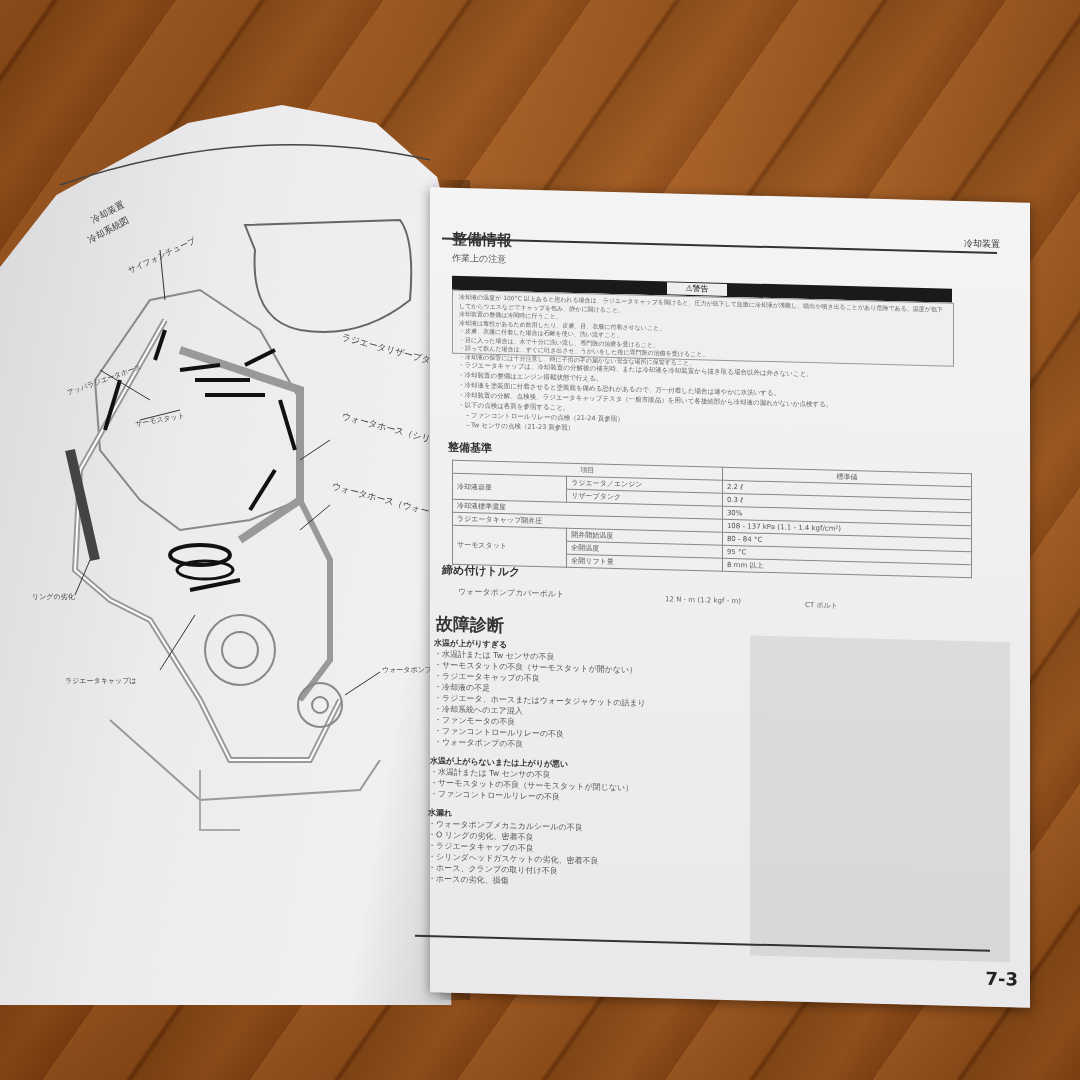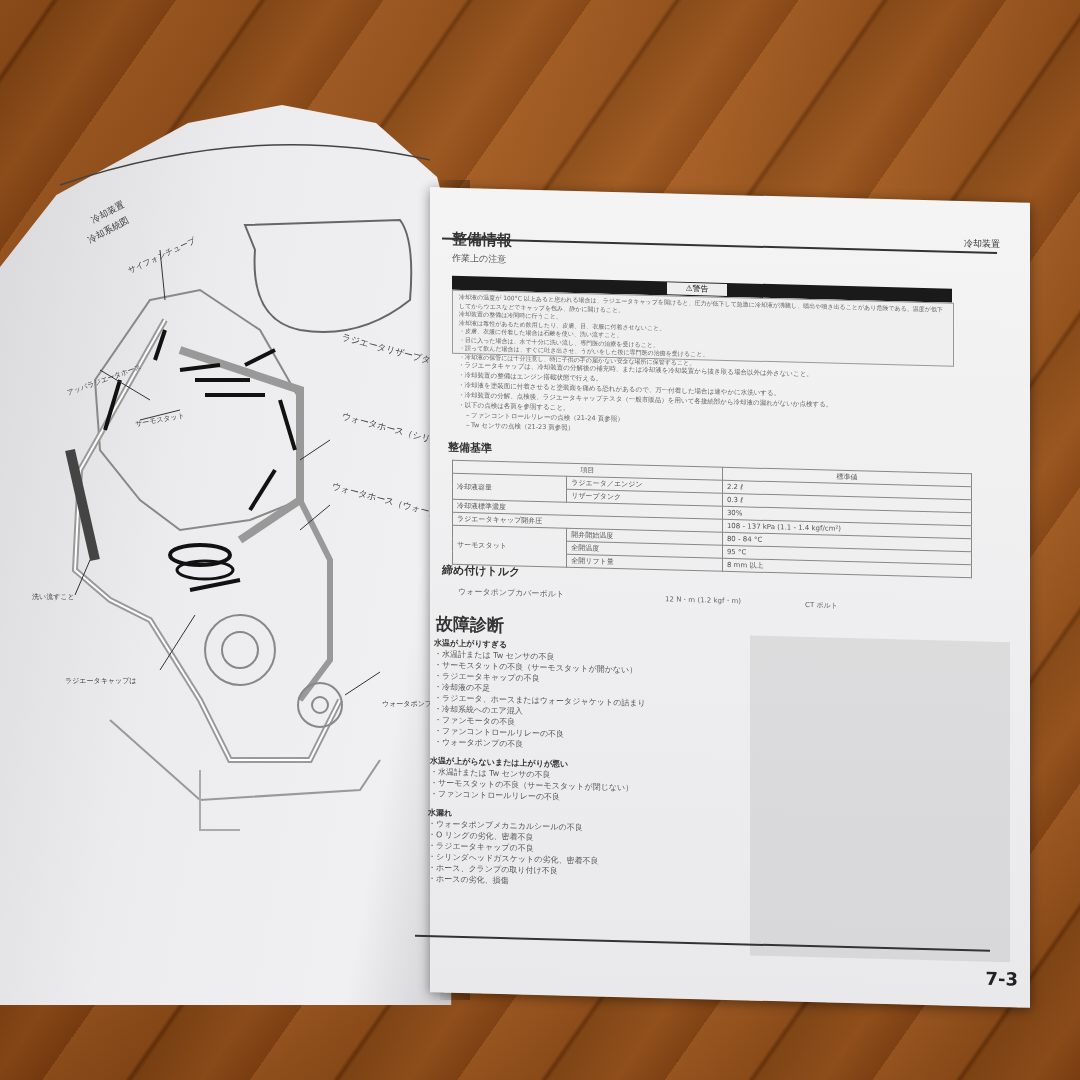--- a/index.html
+++ b/index.html
@@ -96,23 +96,23 @@
     <line x1="330" y1="505" x2="300" y2="530"></line>
   </g>
 </svg>
 
 <div class="lbl" style="left:125px;top:250px;transform:rotate(-25deg);">サイフォンチューブ</div>
 <div class="lbl" style="left:340px;top:345px;transform:rotate(15deg);font-size:9px;">ラジエータリザーブタンク</div>
 <div class="lbl" style="left:65px;top:375px;transform:rotate(-20deg);font-size:7px;">アッパラジエータホース</div>
 <div class="lbl" style="left:135px;top:415px;transform:rotate(-10deg);font-size:7px;">サーモスタット</div>
 <div class="lbl" style="left:340px;top:425px;transform:rotate(15deg);font-size:9px;">ウォータホース（シリンダ）</div>
 <div class="lbl" style="left:330px;top:495px;transform:rotate(15deg);font-size:9px;">ウォータホース（ウォータ）</div>
-<div class="lbl" style="left:32px;top:592px;font-size:7px;">洗い流すこと</div>
+<div class="lbl" style="left:32px;top:592px;font-size:7px;">リングの劣化</div>
 <div class="lbl" style="left:65px;top:676px;font-size:7px;">ラジエータキャップは</div>
-<div class="lbl" style="left:382px;top:699px;font-size:7px;">ウォータポンプ</div>
+<div class="lbl" style="left:382px;top:665px;font-size:7px;">ウォータポンプ</div>
 
 <div class="right-page">
   <div class="page-rule" style="left:12px;top:50px;width:555px;"></div>
   <div class="sub" style="right:30px;top:36px;font-size:9px;color:#333;">冷却装置</div>
   <div class="hdr-title" style="left:22px;top:42px;">整備情報</div>
   <div class="sub" style="left:22px;top:64px;">作業上の注意</div>
 
   <div class="warn-bar">
     <div class="warn-label">⚠警告</div>
   </div>

